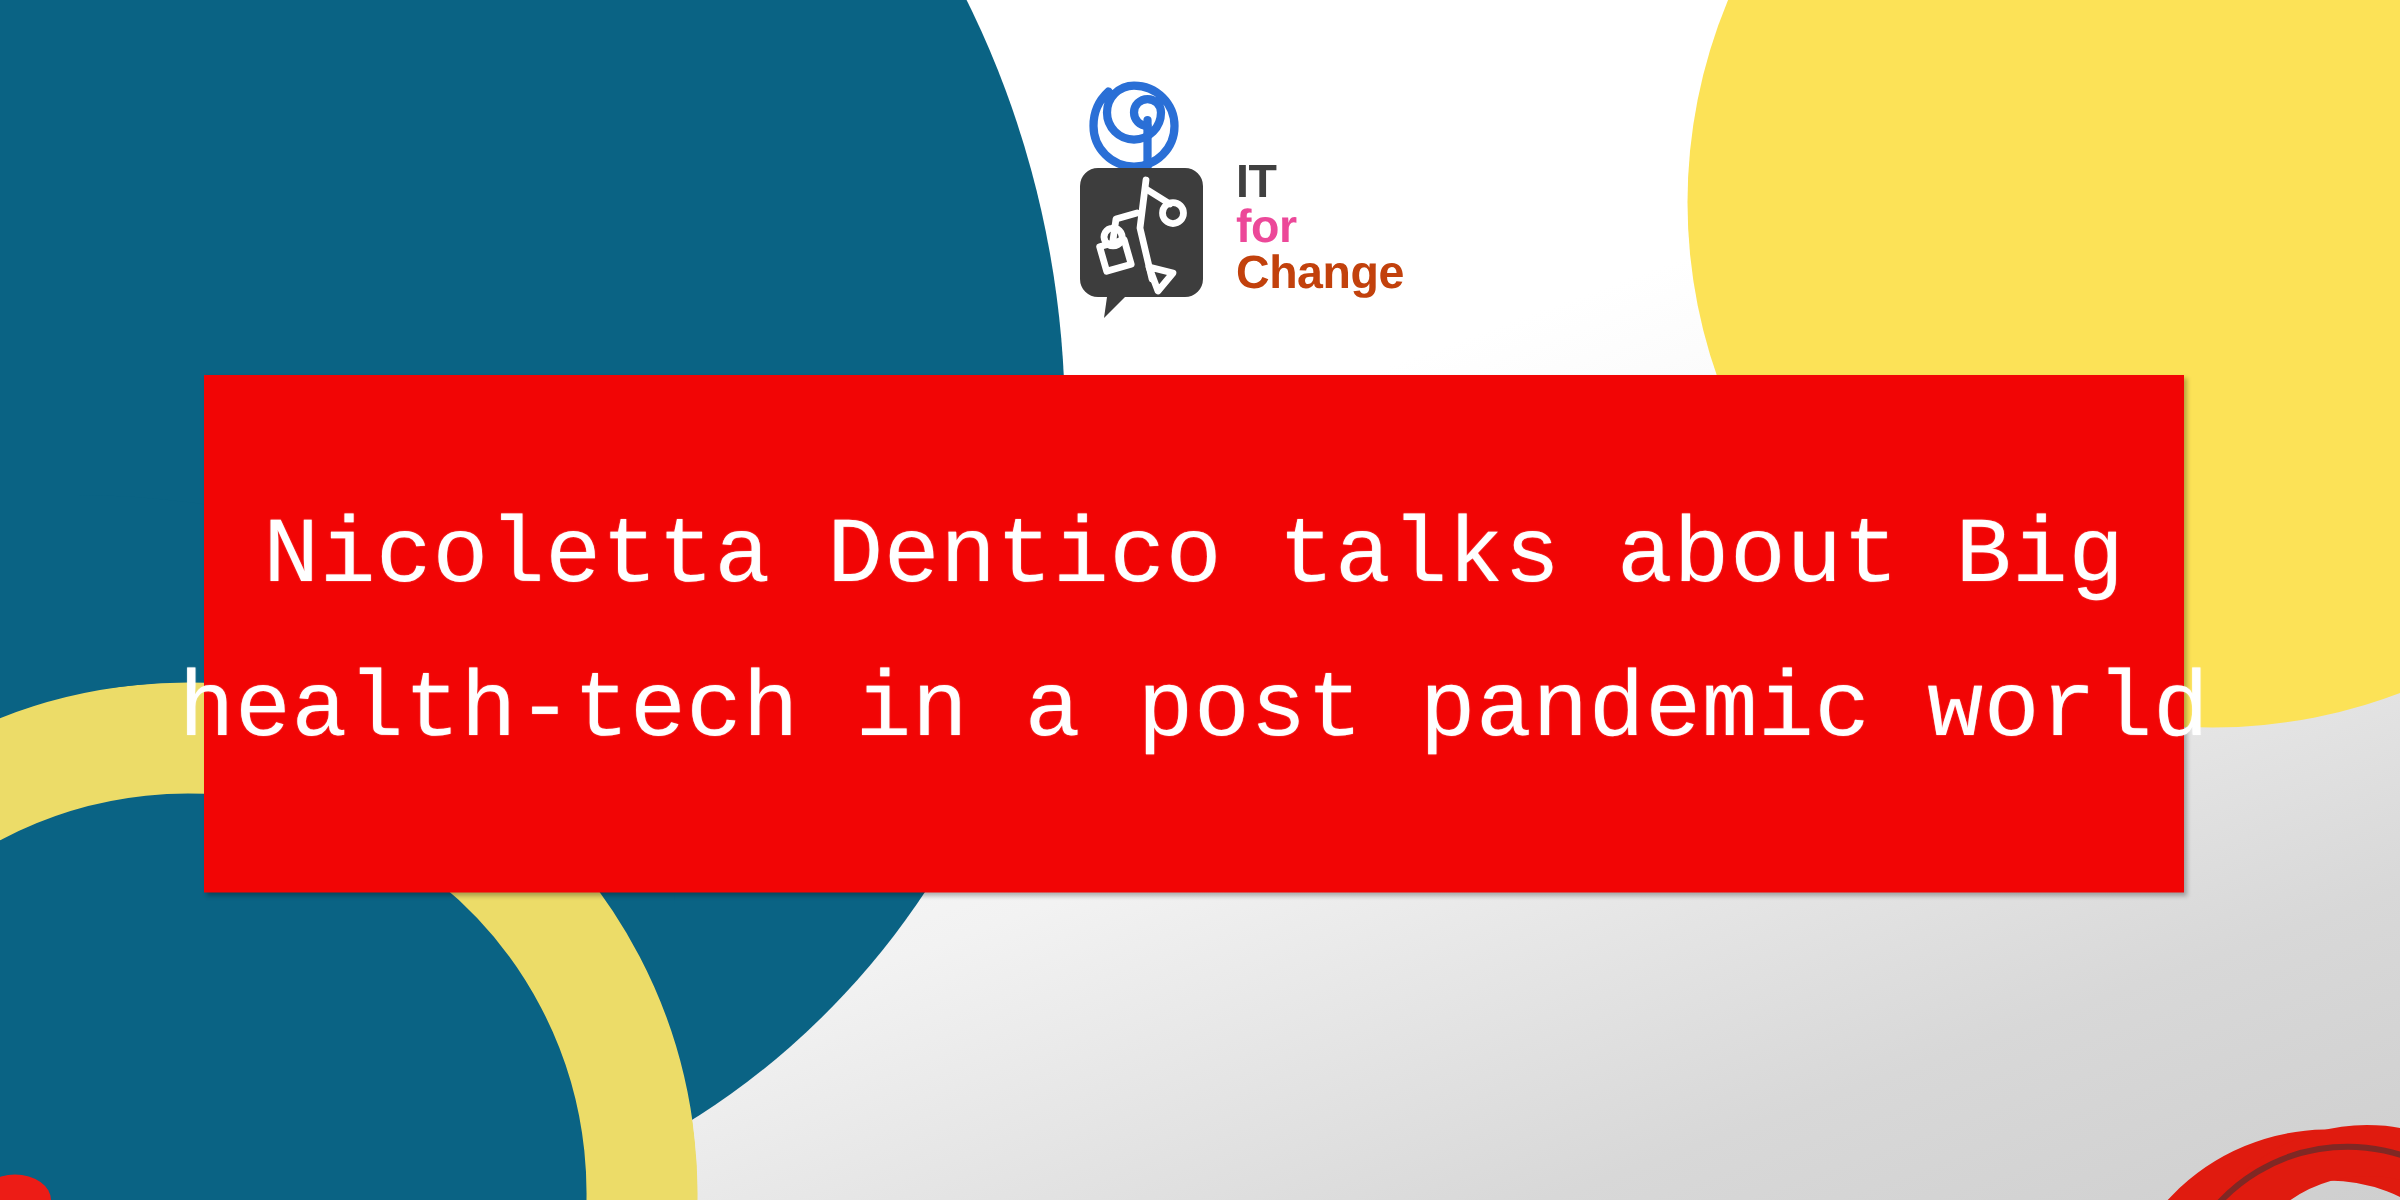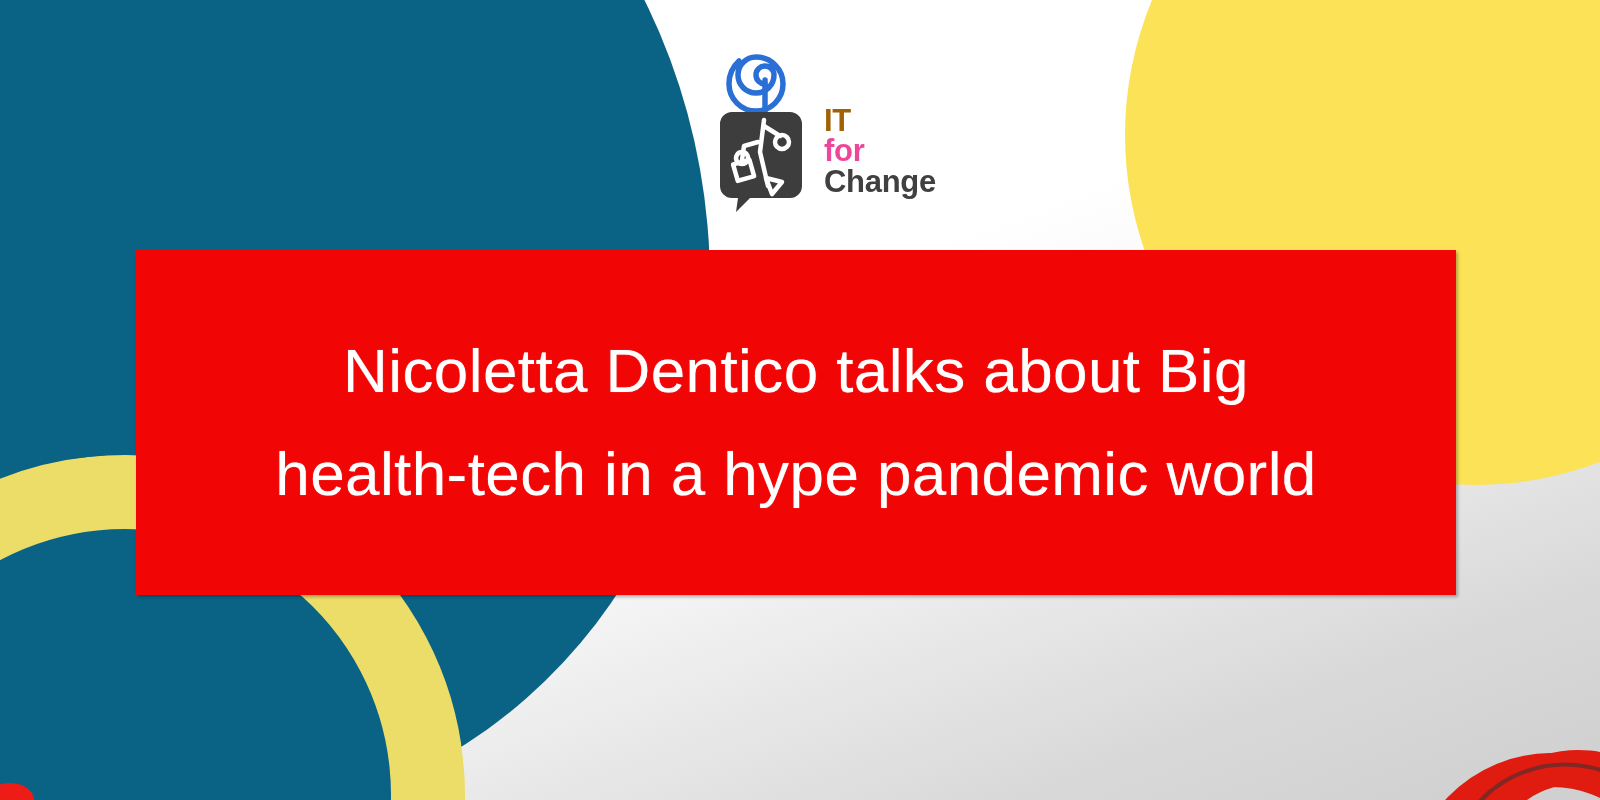--- a/index.html
+++ b/index.html
@@ -123,43 +123,43 @@
     left: 112px;
     top: 72px;
     line-height: 0.98;
   }
   .logo-words div {
     font-family: "Liberation Sans", sans-serif;
     font-weight: bold;
     font-size: 31px;
     letter-spacing: -0.3px;
   }
-  .w-it   { color: #a16207; }
+  .w-it   { color: #404040; }
   .w-for  { color: #ec4899; }
-  .w-chg  { color: #404040; }
+  .w-chg  { color: #c2410c; }
 
   
   .banner {
     position: absolute;
     left: 136px;
     top: 250px;
     width: 1320px;
     height: 345px;
     background: #f20505;
     box-shadow: 2px 2px 3px rgba(0,0,0,0.28);
     display: flex;
     flex-direction: column;
     justify-content: center;
     align-items: center;
     padding: 0 20px;
     box-sizing: border-box;
   }
   .banner-line {
     color: #ffffff;
-    font-family: Liberation Sans, sans-serif;
+    font-family: Liberation Mono, monospace;
     font-weight: 400;
     font-size: 62px;
     letter-spacing: 0.4px;
     line-height: 1.66;
     white-space: nowrap;
     text-align: center;
     text-shadow: 0 0 1px rgba(255,255,255,0.55);
   }
 </style>
 </head>
@@ -217,16 +217,16 @@
 
     <div class="logo-words">
       <div class="w-it">IT</div>
       <div class="w-for">for</div>
       <div class="w-chg">Change</div>
     </div>
   </div>
 
   <div class="banner">
     <div class="banner-line">Nicoletta Dentico talks about Big</div>
-    <div class="banner-line">health-tech in a hype pandemic world</div>
+    <div class="banner-line">health-tech in a post pandemic world</div>
   </div>
 
 </div>
 
 </body></html>

